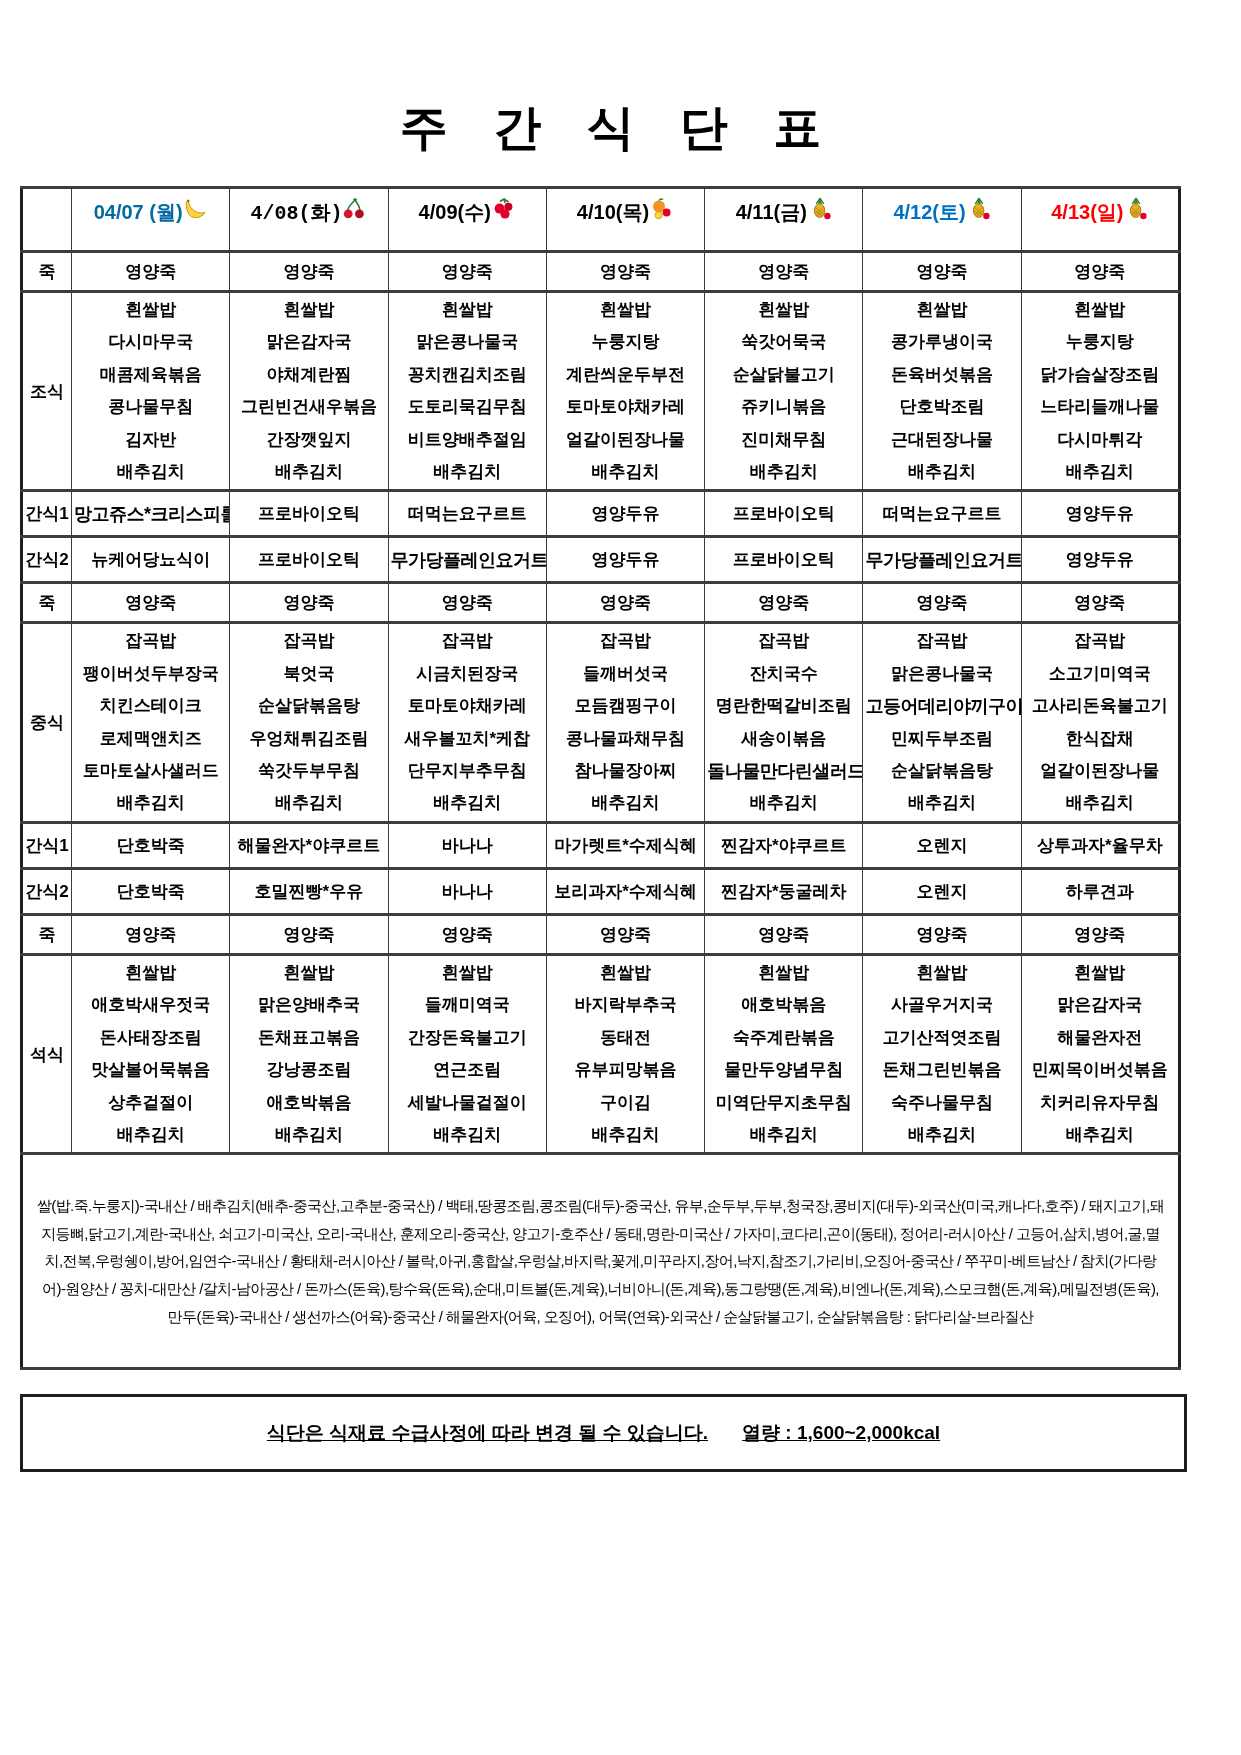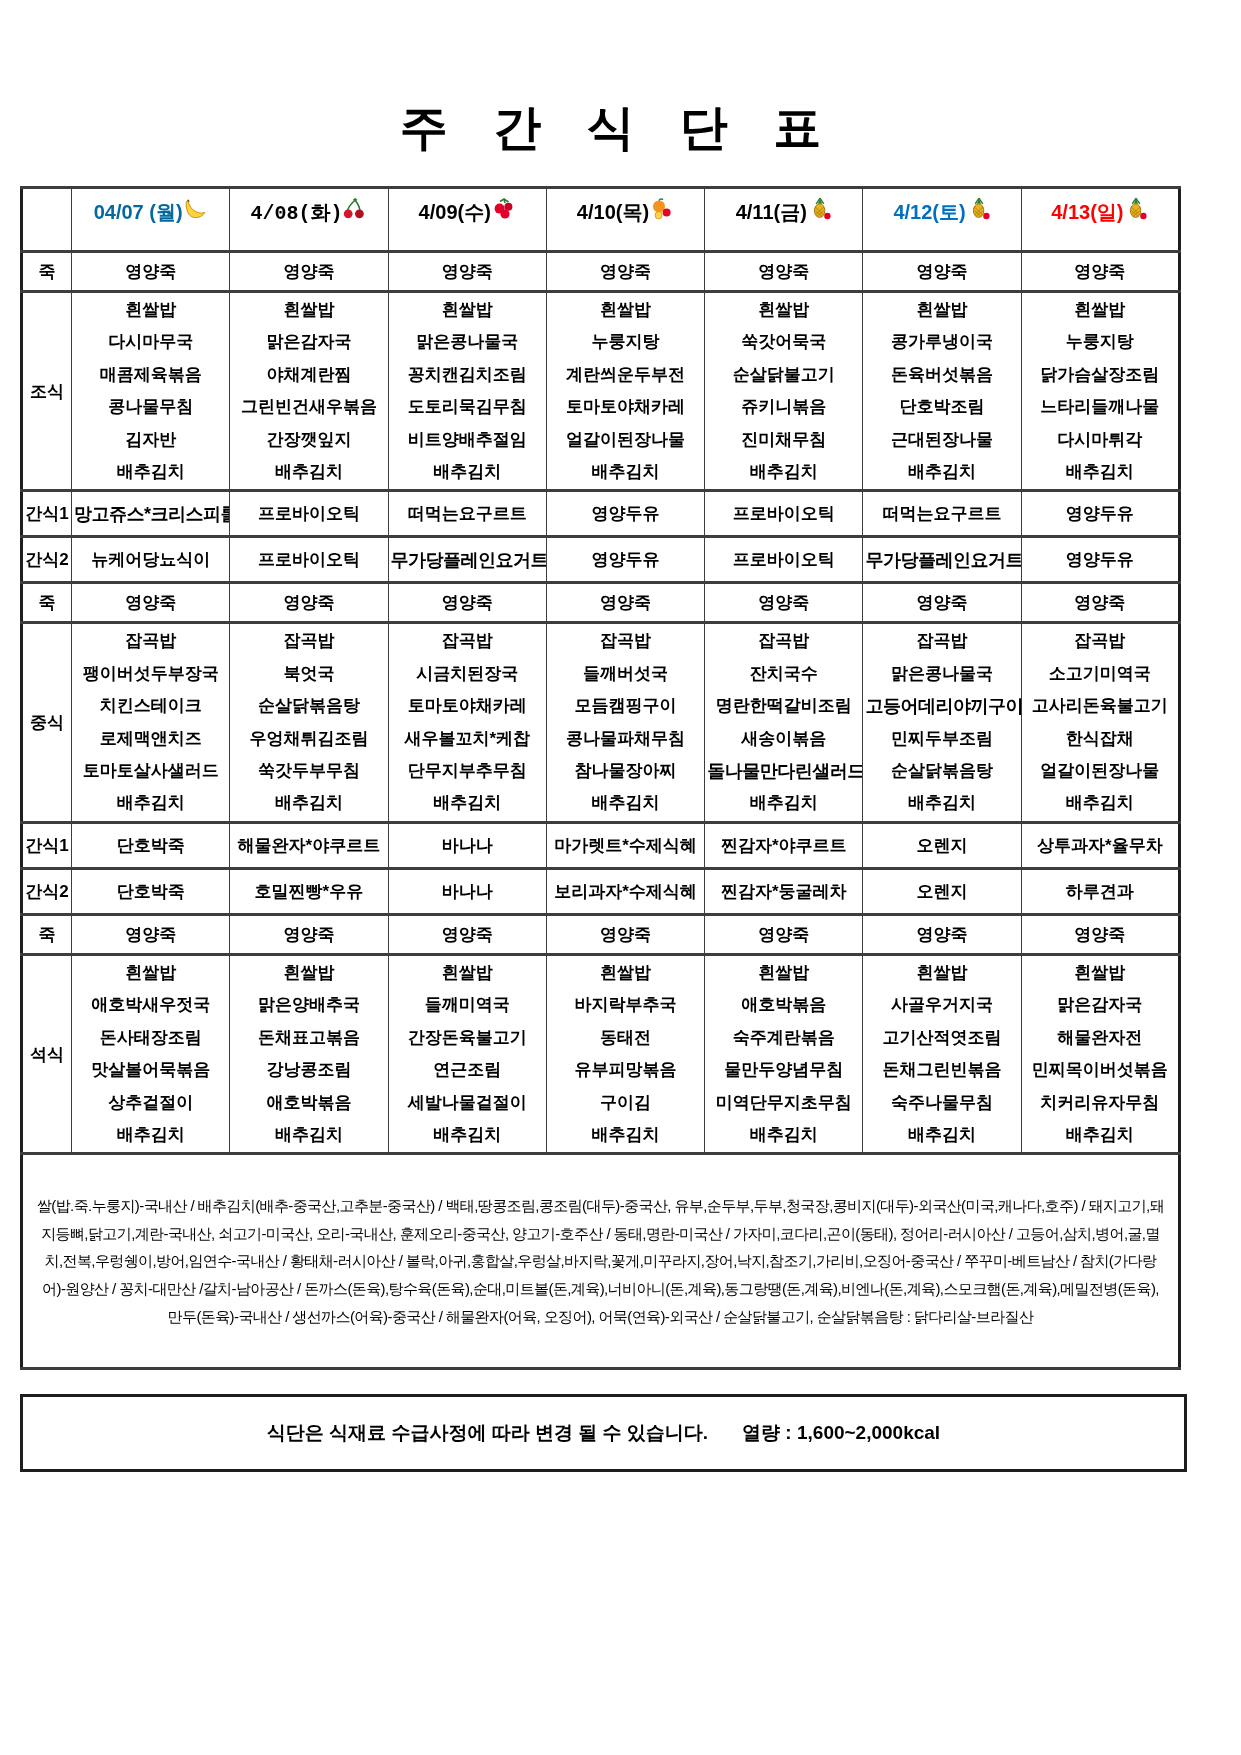--- a/index.html
+++ b/index.html
@@ -36,21 +36,21 @@
   td.cell span.wrap{white-space:normal;}
   td.cell span.nowrap{white-space:nowrap;}
   tr.r-origin td{height:196px;padding:8px 12px;}
   .origin-text{
     font-size:15px;line-height:1.85;font-weight:normal;
     letter-spacing:-0.6px;
   }
   .note-box{
     width:1161px;border:3px solid #1e1e1e;margin-top:24px;height:72px;
     display:flex;align-items:center;justify-content:center;gap:34px;
-    font-size:19px;font-weight:bold;
+    font-size:19px;font-weight:bold;text-decoration:underline;
   }
 </style>
 </head>
 <body>
 
 <div class="page">
   <div class="title">주 간 식 단 표</div>
 
   <table class="menu">
     <colgroup>

